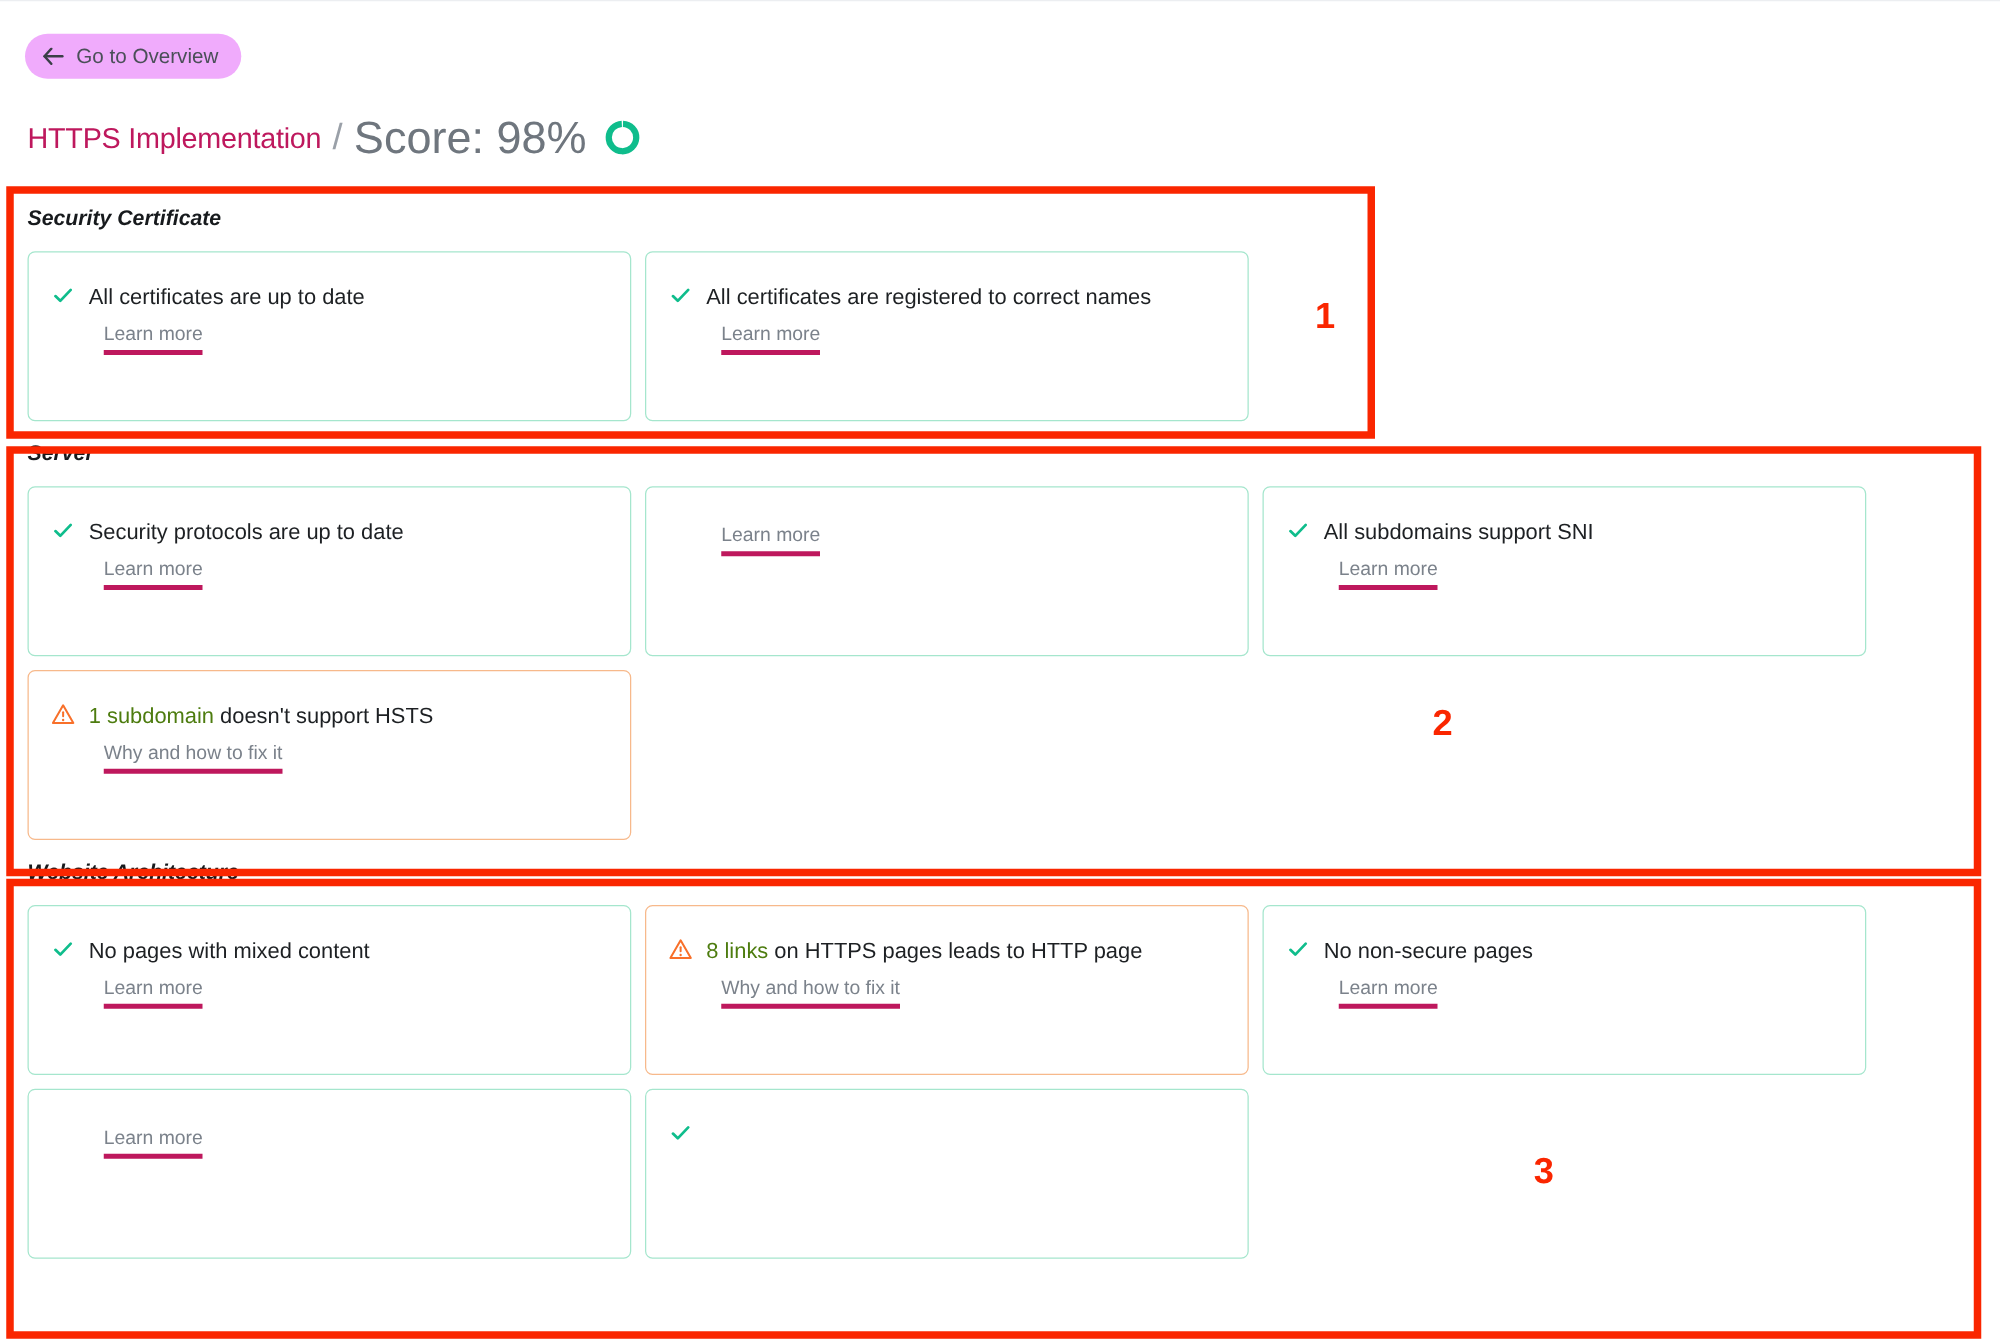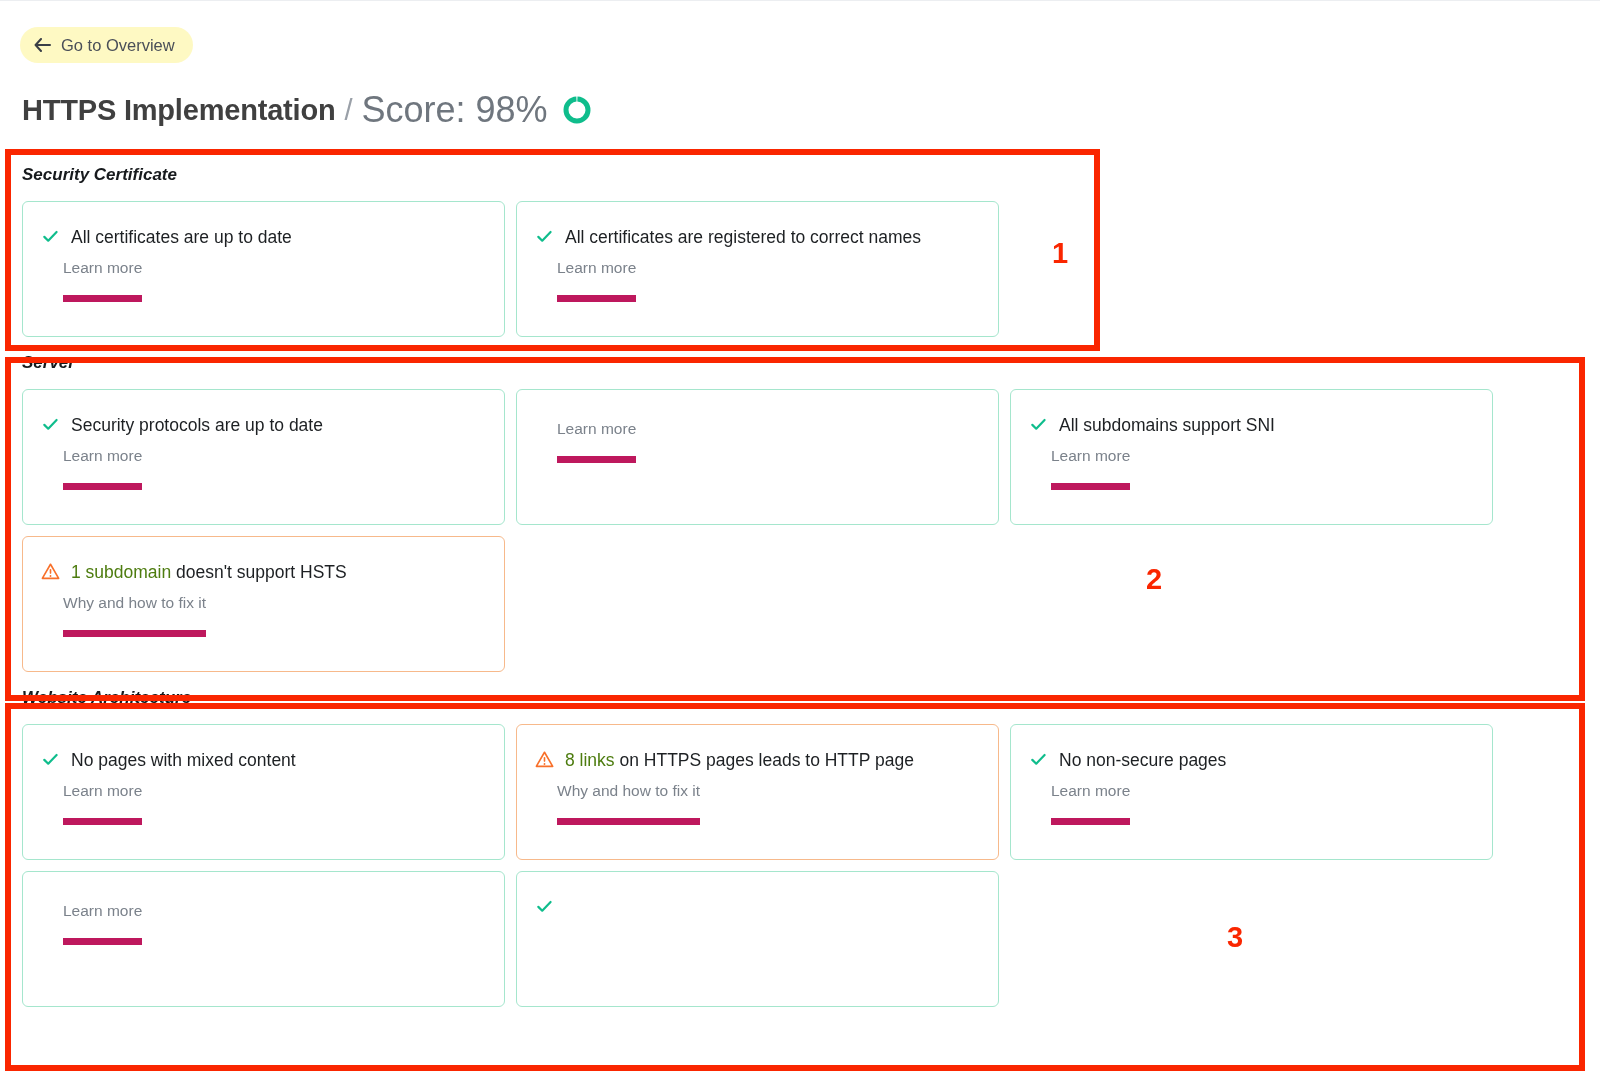--- a/index.html
+++ b/index.html
@@ -25,21 +25,21 @@
   
   .back-btn {
     position: absolute;
     left: 20px;
     top: 26px;
     height: 36px;
     display: inline-flex;
     align-items: center;
     gap: 10px;
     padding: 0 18px 0 14px;
-    background: #fef9c3;
+    background: #f0abfc;
     border: none;
     border-radius: 18px;
     font-family: "Liberation Sans", sans-serif;
     font-size: 16.5px;
     color: #4a4f58;
     cursor: pointer;
   }
   .back-arrow {
     display: block;
     width: 17px;
@@ -50,23 +50,23 @@
   .title-row {
     position: absolute;
     left: 22px;
     top: 88px;
     display: flex;
     align-items: center;
     gap: 0;
     white-space: nowrap;
   }
   .title-main {
-    font-size: 29px;
-    font-weight: bold;
-    color: #404040;
+    font-size: 23px;
+    font-weight: normal;
+    color: #be185d;
     letter-spacing: -0.2px;
   }
   .title-sep {
     font-size: 29px;
     color: #9aa0a8;
     font-weight: normal;
     margin: 0 9px;
   }
   .title-score {
     font-size: 36px;
@@ -135,26 +135,26 @@
     line-height: 30px;
     color: #1d2023;
     margin-top: -3px;
   }
   .card-text .hl {
     color: #4d7c0f;
   }
   .card-link {
     display: inline-block;
     margin-top: 7px;
-    margin-left: 22px;
+    margin-left: 42px;
     font-size: 15.5px;
     color: #7b828b;
     text-decoration: none;
-    border-bottom: 7px solid #be185d;
-    padding-bottom: 18px;
+    border-bottom: 4px solid #be185d;
+    padding-bottom: 3px;
     cursor: pointer;
   }
 
   
   .anno-box {
     position: absolute;
     border: 6px solid #fa2600;
     box-sizing: border-box;
     pointer-events: none;
   }

